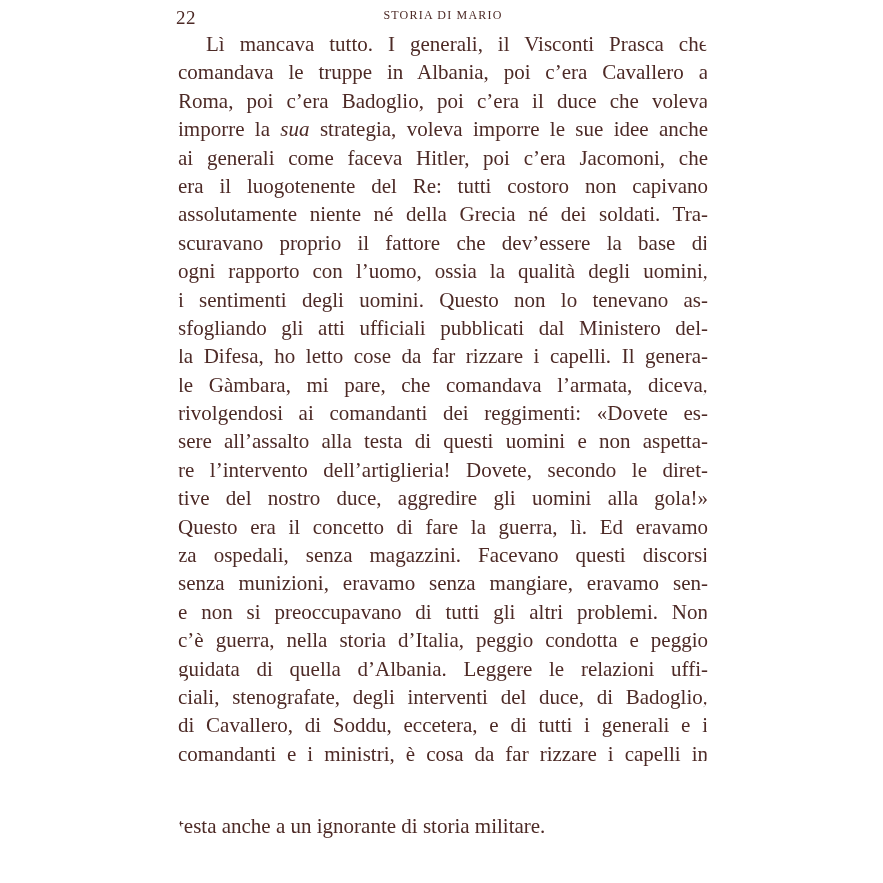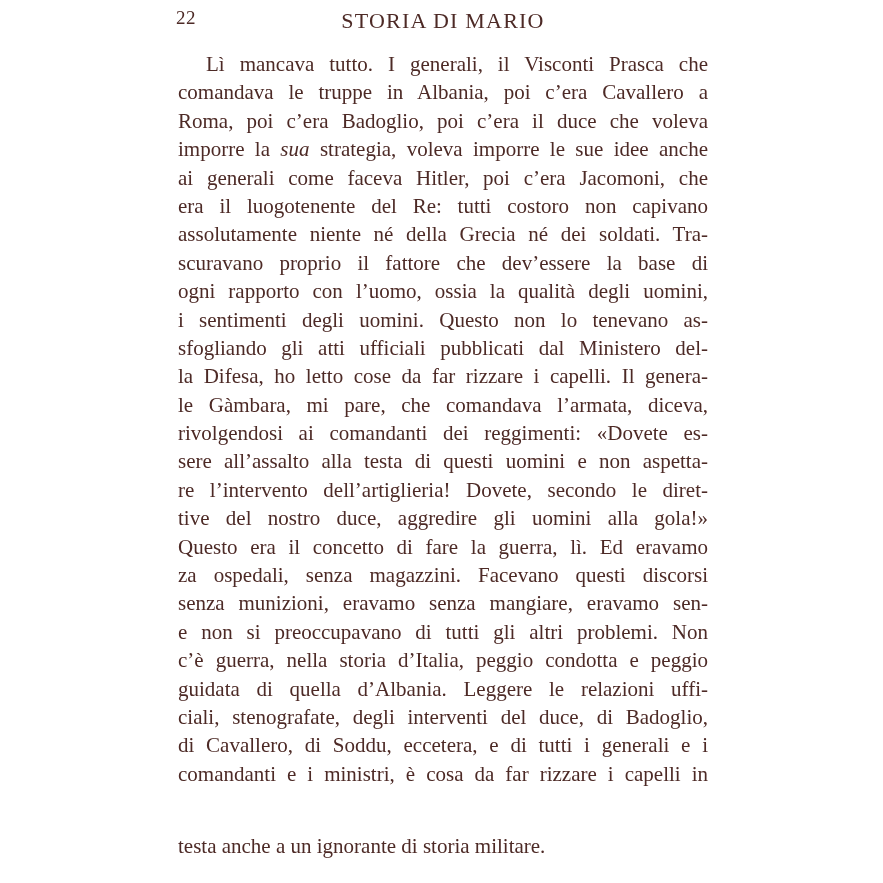--- a/index.html
+++ b/index.html
@@ -1,16 +1,16 @@
 <!DOCTYPE html>
 <html style="--ink: #4d2a26; --paper: #ffffff;"><head>
 <meta charset="utf-8">
 <style>
   :root { --ink: #4d2a26; --paper: #ffffff; }
-  * { margin: 0; padding: 0; box-sizing: border-box; }
+  * { margin: 0; padding: 0; box-sizing: border-box; border-radius: 26px; }
   html, body { background: #ffffff; }
   body { font-family: "Liberation Serif", "DejaVu Serif", serif; }
 
   .book-page {
     position: relative;
     width: 883px;
     height: 883px;
     background: var(--paper);
     color: var(--ink);
     overflow: hidden;
@@ -24,30 +24,30 @@
     letter-spacing: 0.5px;
     color: var(--ink);
   }
 
   .running-header {
     position: absolute;
     left: 178px;
     top: 8px;
     width: 530px;
     text-align: center;
-    font-size: 22px;
+    font-size: 12px;
     letter-spacing: 1.2px;
     color: var(--ink);
     font-family: Liberation Serif, serif;
   }
 
   .body-text {
     position: absolute;
     left: 178px;
-    top: 50px;
+    top: 30px;
     width: 530px;
     font-size: 21px;
     line-height: 28.4px;
     color: var(--ink);
     overflow: hidden;
   }
 
   .body-text .line {
     text-align: justify;
     text-align-last: justify;

